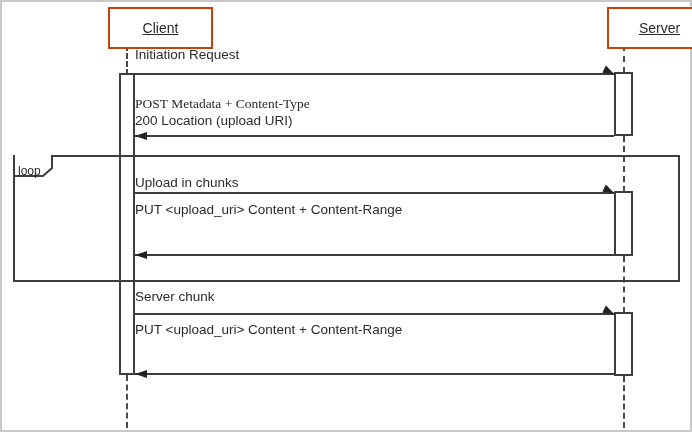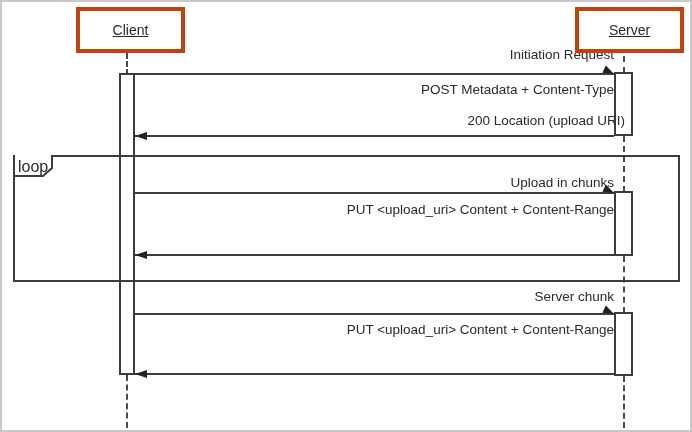--- a/index.html
+++ b/index.html
@@ -14,27 +14,28 @@
     height: 432px;
     background: #ffffff;
     box-shadow: inset 0 0 0 2px #c9c9c9;
     overflow: hidden;
     color: #2b2b2b;
   }
   .actor-box {
     position: absolute;
     width: 101px;
     height: 38px;
-    border: 4px solid #c2410c;
+    border: 2px solid #c2410c;
     background: #ffffff;
     display: flex;
     align-items: center;
     justify-content: center;
     font-size: 14px;
     z-index: 6;
+    margin-left: 32px;
   }
   .actor-label {
     text-decoration: underline;
   }
   .lifeline {
     position: absolute;
     width: 0;
     border-left: 2px dashed #4a4a4a;
     z-index: 0;
   }
@@ -59,22 +60,22 @@
   }
   .loop-tab {
     position: absolute;
     left: 13px;
     top: 155px;
     z-index: 3;
   }
   .loop-tab-label {
     position: absolute;
     left: 18px;
-    top: 158px;
-    font-size: 16px;
+    top: 164px;
+    font-size: 12px;
     z-index: 4;
     text-align: right;
   }
   .msg-line {
     position: absolute;
     left: 135px;
     width: 479px;
     height: 2px;
     background: #3d3d3d;
     z-index: 3;
@@ -97,21 +98,21 @@
     height: 0;
     border-right: 12px solid #222222;
     border-top: 4px solid transparent;
     border-bottom: 4px solid transparent;
     z-index: 4;
   }
   .msg-text {
     position: absolute;
     left: 135px;
     width: 479px;
-    text-align: right;
+    text-align: left;
     font-size: 13.5px;
     line-height: 14px;
     white-space: nowrap;
     z-index: 5;
   }
 </style>
 </head>
 <body>
 
 <div class="canvas">
@@ -137,22 +138,22 @@
   <div class="actor-box" style="left:76px; top:7px;">
     <span class="actor-label">Client</span>
   </div>
   <div class="actor-box" style="left:575px; top:7px;">
     <span class="actor-label">Server</span>
   </div>
 
   <div class="msg-text" style="top:48px;">Initiation Request</div>
   <div class="msg-line" style="top:73px;"></div>
   <div class="arrow-right" style="left:603px; top:70px;"></div>
-  <div class="msg-text" style="top:83px;">POST Metadata + Content-Type</div>
-  <div class="msg-text" style="top:114px;padding-left:11px;">200 Location (upload URI)</div>
+  <div class="msg-text" style="top:97px;font-family:Liberation Serif, serif;">POST Metadata + Content-Type</div>
+  <div class="msg-text" style="top:114px;">200 Location (upload URI)</div>
   <div class="msg-line" style="top:135px;"></div>
   <div class="arrow-left" style="top:132px;"></div>
 
   <div class="msg-text" style="top:176px;">Upload in chunks</div>
   <div class="msg-line" style="top:192px;"></div>
   <div class="arrow-right" style="left:603px; top:189px;"></div>
   <div class="msg-text" style="top:203px;">PUT &lt;upload_uri&gt; Content + Content-Range</div>
   <div class="msg-line" style="top:254px;"></div>
   <div class="arrow-left" style="top:251px;"></div>
 

